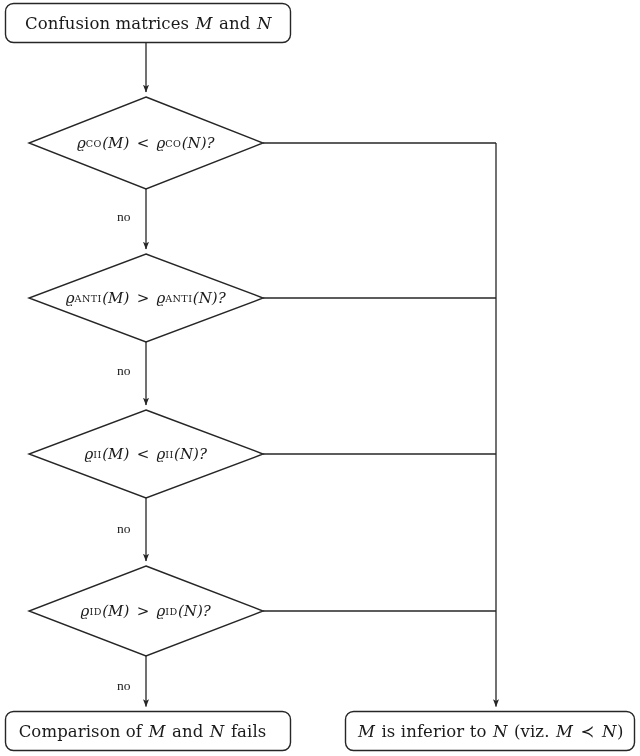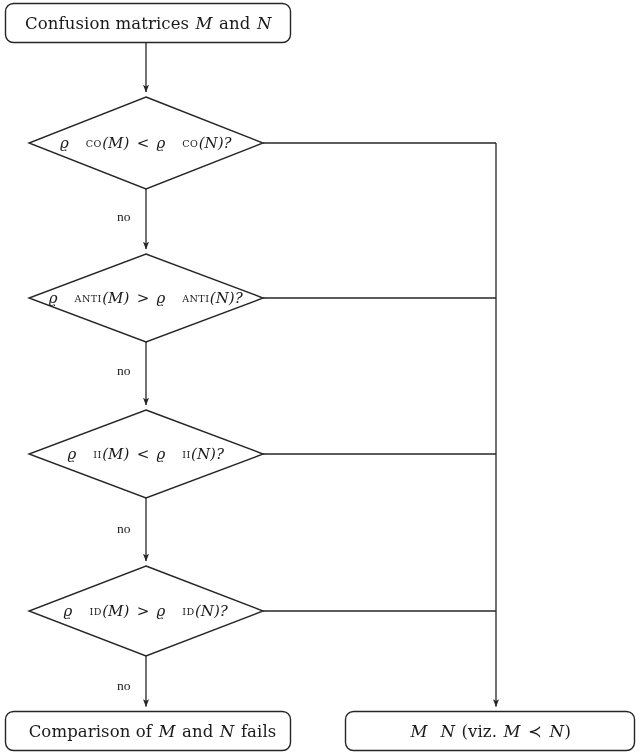--- a/index.html
+++ b/index.html
@@ -59,21 +59,20 @@
   .rho {
     font-style: italic;
     font-family: "DejaVu Serif", serif;
   }
   .sub {
     font-size: .64em;
     vertical-align: -0.18em;
     letter-spacing: .4px;
     font-style: normal;
     font-variant: small-caps;
-    padding-left: 17px;
   }
   .op {
     padding: 0 7px;
     font-style: normal;
   }
   .gap {
     display: inline-block;
     width: 6px;
   }
 </style>
@@ -166,35 +165,36 @@
     <span class="rho">ϱ</span>
       <span class="sub">ID</span>
       <span class="mathvar">(M)</span>
     <span class="op">&gt;</span>
     <span class="rho">ϱ</span>
       <span class="sub">ID</span>
       <span class="mathvar">(N)?</span>
   </div>
   <div class="edge-text" style="left:117px; top:678px;">no</div>
 
-  <div class="node-label box-text" style="left:10px; top:712px; width:285px; height:39px;">
+  <div class="node-label box-text" style="left:0; top:712px; width:285px; height:39px;">
     <span>Comparison of</span>
     <span class="gap"></span>
     <span class="mathvar">M</span>
     <span class="gap"></span>
     <span>and</span>
     <span class="gap"></span>
     <span class="mathvar">N</span>
     <span class="gap"></span>
     <span>fails</span>
   </div>
 
   <div class="node-label box-text" style="left:346px; top:712px; width:289px; height:39px;">
     <span class="mathvar">M</span>
     <span class="gap"></span>
+    <span>is inferior to</span>
     <span class="gap"></span>
     <span class="mathvar">N</span>
     <span class="gap"></span>
     <span>(viz.</span>
     <span class="gap"></span>
     <span class="mathvar">M</span>
     <span class="op">≺</span>
     <span class="mathvar">N</span>
       <span>)</span>
   </div>

